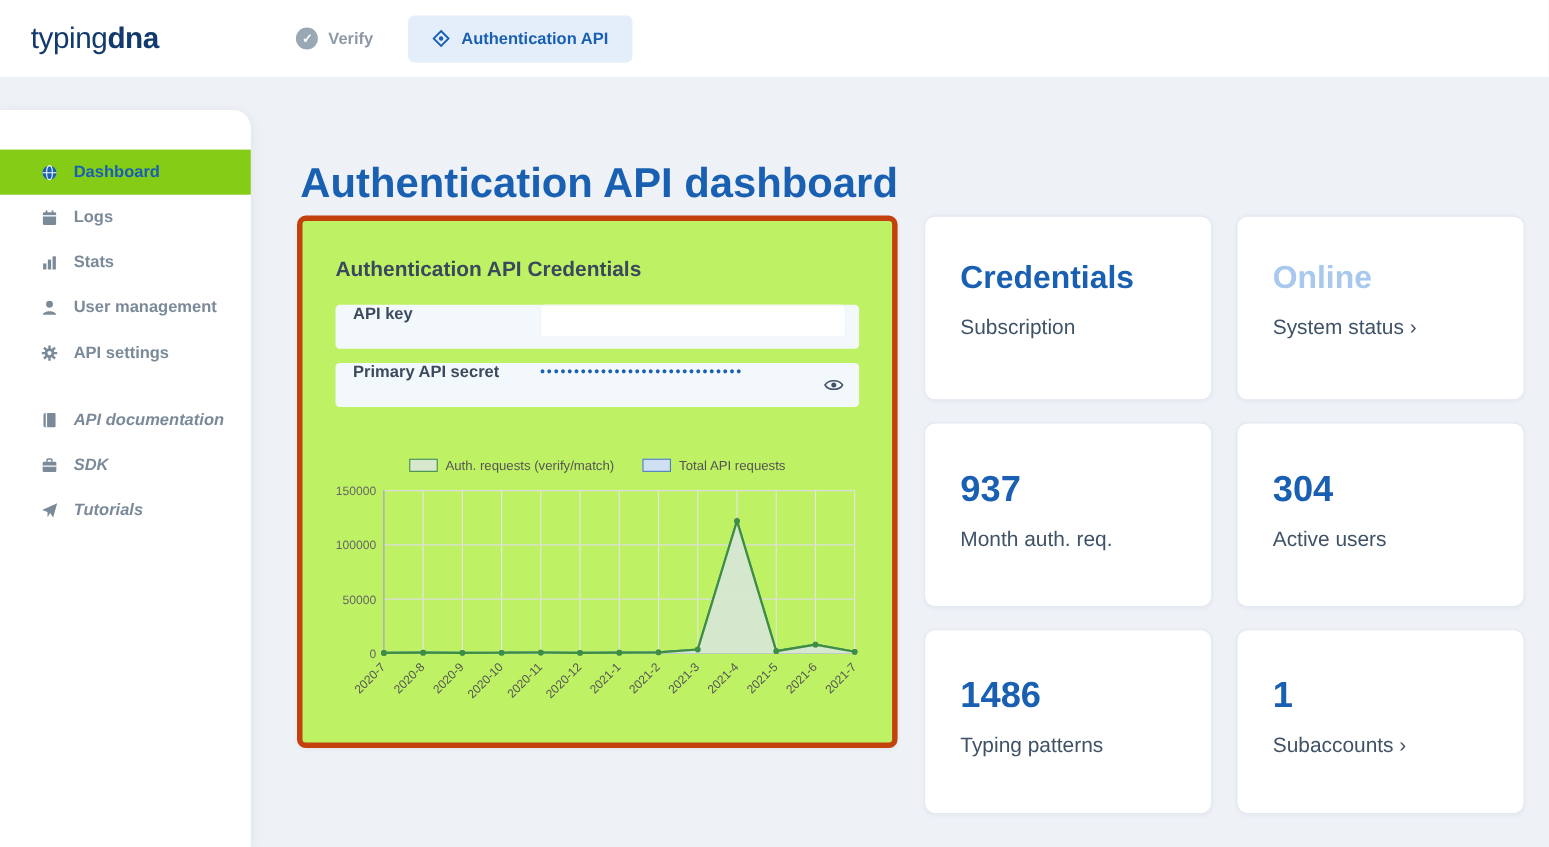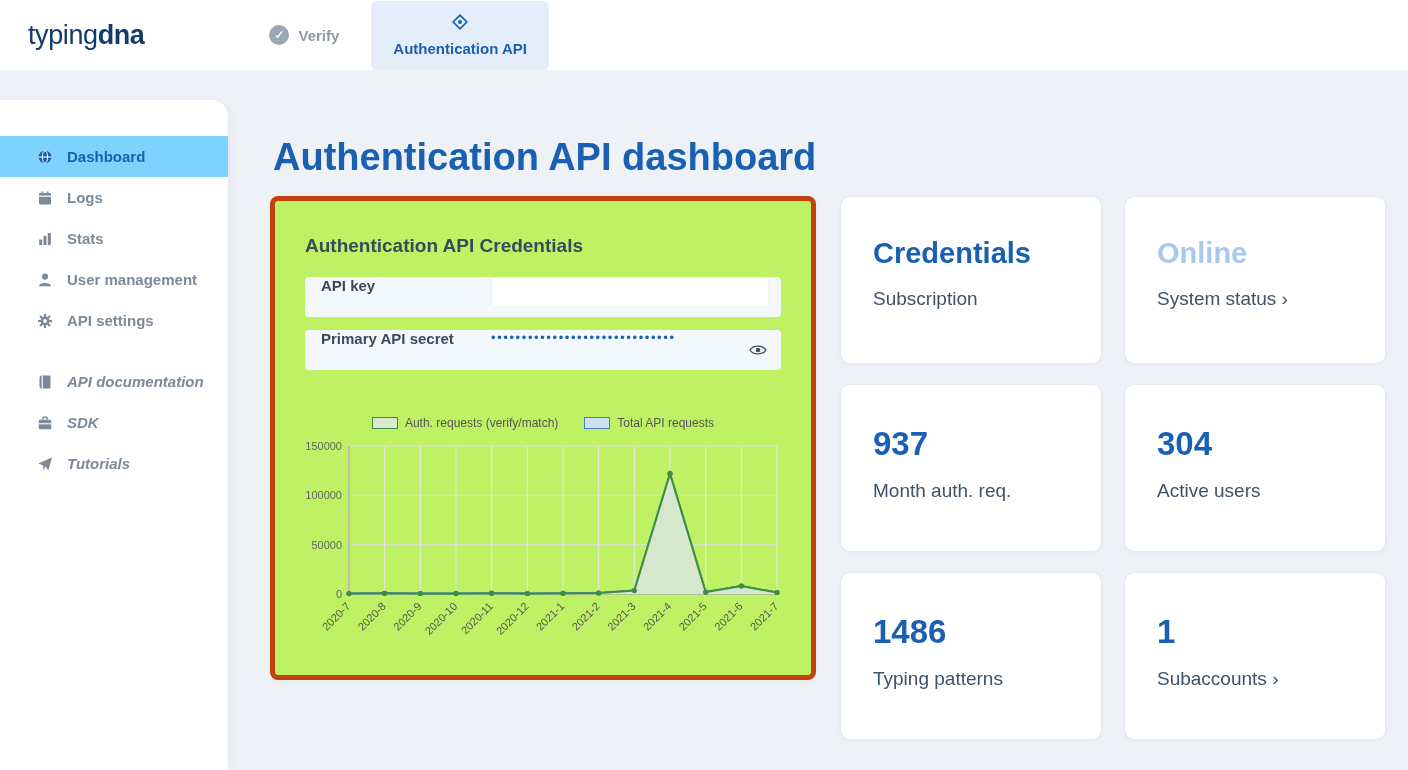--- a/index.html
+++ b/index.html
@@ -7,34 +7,34 @@
   body { background:#eef1f6; font-family:"Liberation Sans", sans-serif; position:relative; }
 
   
   .header { position:absolute; top:0; left:0; right:0; height:70px; background:#fff; display:flex; align-items:center; z-index:5;gap:40px; }
   .logo { margin-left:28px; font-size:27px; color:#123a6d; letter-spacing:-0.4px; cursor:pointer; }
   .logo .p1 { font-weight:500; }
   .logo .p2 { font-weight:800; }
   .topnav { display:flex; align-items:center; margin-left:85px; gap:32px; }
   .nav-verify { display:flex; align-items:center; gap:9px; color:#8d99a6; font-weight:700; font-size:15px; cursor:pointer; }
   .verify-badge { width:20px; height:20px; border-radius:50%; background:#9aa7b4; color:#fff; font-size:12px; display:flex; align-items:center; justify-content:center; }
-  .nav-auth { display:flex; align-items:center; gap:10px; background:#e4eefb; color:#1a60b2; font-weight:700; font-size:15px; padding:13px 22px; border-radius:6px; cursor:pointer;flex-direction:column; }
+  .nav-auth { display:flex; align-items:center; gap:10px; background:#e4eefb; color:#1a60b2; font-weight:700; font-size:15px; padding:13px 22px; border-radius:6px; cursor:pointer; }
   .nav-auth svg { display:block; }
 
   
   .sidebar { position:absolute; left:0; top:100px; bottom:0; width:228px; background:#fff; border-top-right-radius:16px; box-shadow:0 2px 12px rgba(30,60,90,.07); z-index:4; }
   .menu { padding-top:36px; }
   .menu-item { display:flex; align-items:center; gap:14px; height:41px; padding-left:37px; color:#7b8a99; font-size:15px; font-weight:600; cursor:pointer; }
   .menu-item svg { width:16px; height:16px; flex:none; }
-  .menu-item.active { background:#7dd3fc; color:#1a60b2; }
+  .menu-item.active { background:#84cc16; color:#1a60b2; }
   .menu-group2 { margin-top:20px;font-style:italic; }
 
   
   .content { position:absolute; left:228px; top:70px; right:0; bottom:0; }
-  .page-title { position:absolute; left:45px; top:66px; font-size:38px; font-weight:700; color:#1a60b2; }
+  .page-title { position:absolute; left:45px; top:76px; font-size:38px; font-weight:700; color:#1a60b2; }
 
   
   .cred-card { position:absolute; left:42px; top:126px; width:546px; height:484px; background:#bef264; border:5px solid #c2410c; border-radius:8px; box-shadow:0 1px 4px rgba(30,60,90,.04); }
   .cred-title { margin:34px 30px 20px; font-size:19px; font-weight:700; color:#3a4a5c; }
   .cred-row { margin:0 30px 13px; background:#f3f8fc; border-radius:4px; height:40px; display:flex; padding:0 12px 0 16px; }
   .cred-label { font-size:15px; font-weight:700; color:#3a4a5c; width:170px; flex:none; }
   .api-key-input { width:282px; height:30px; background:#fff; border:none; border-radius:4px; outline:none; font-size:14px; padding:0 10px; box-shadow:0 0 0 1px #eef2f6 inset; }
   .secret-dots { flex:1; color:#1a60b2; font-size:13px; letter-spacing:1.6px; white-space:nowrap; overflow:hidden; }
   .eye-btn { background:none; border:none; cursor:pointer; padding:2px; display:flex; align-items:center; color:#41526b; }
 

